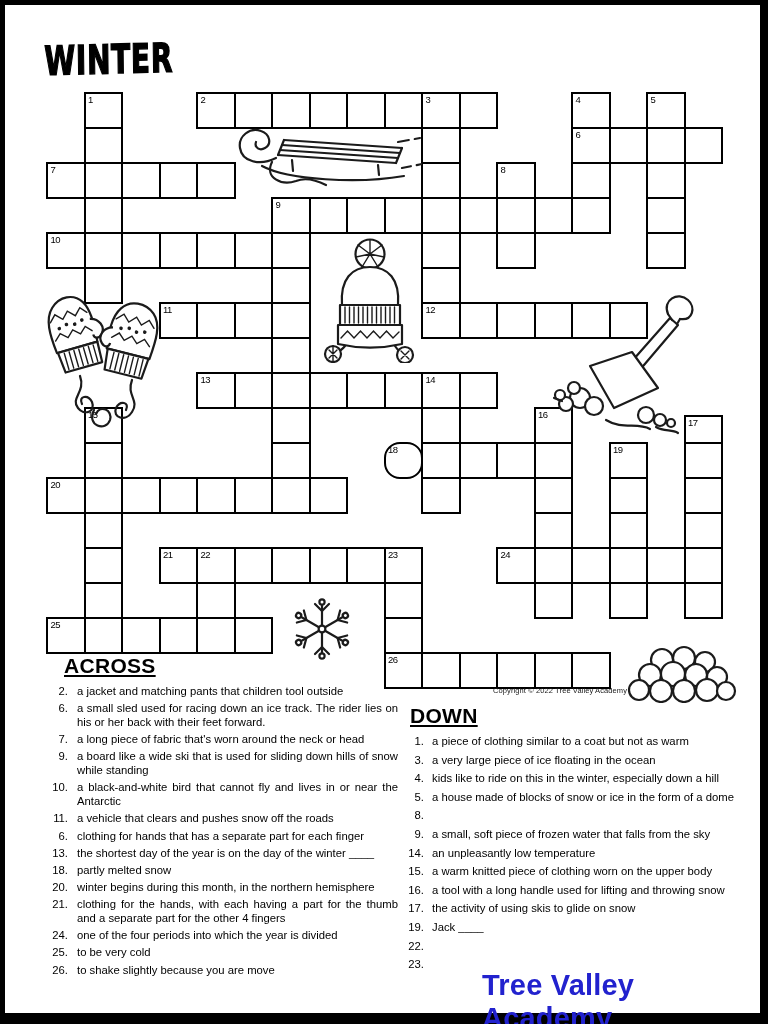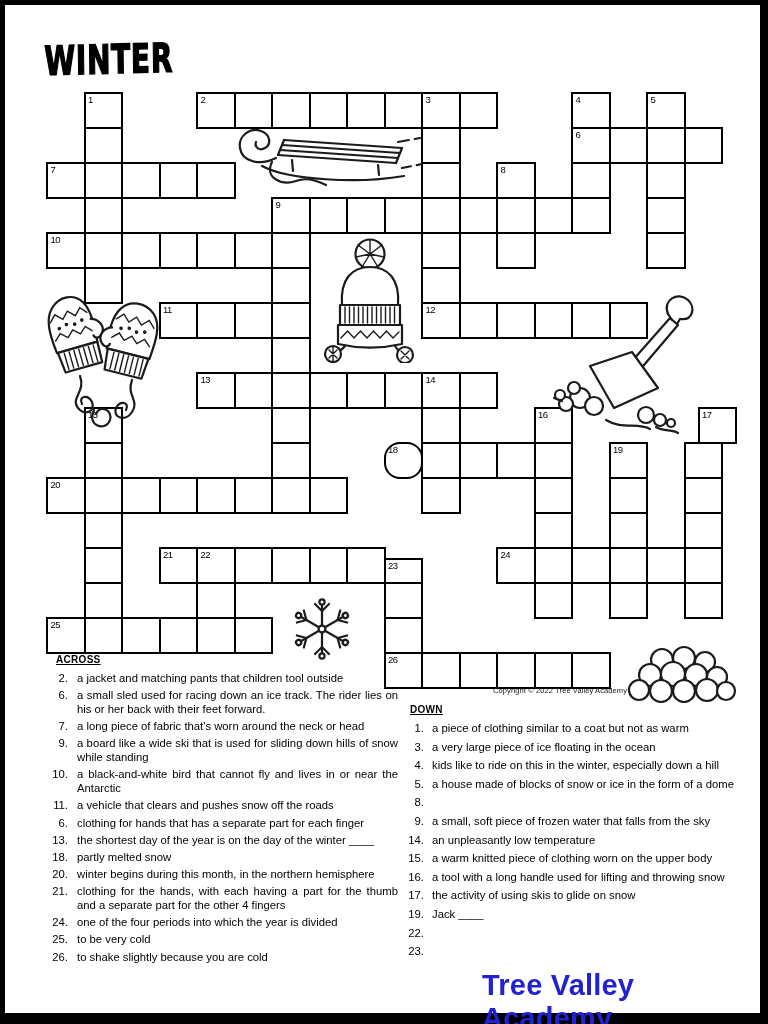--- a/index.html
+++ b/index.html
@@ -19,21 +19,21 @@
     position:absolute;width:39.9px;height:37.4px;border:2.4px solid #000;
     box-sizing:border-box;background:#fff;
   }
   .cellnum{
     position:absolute;left:2.5px;top:1px;font-size:9.5px;line-height:1;
     font-family:"Liberation Sans",sans-serif;letter-spacing:-.5px;
   }
   .illo{position:absolute;}
   .illo svg{display:block;}
   .clues{position:absolute;}
-  .clues h2{font-size:10px;margin:0 0 7px 12px;text-decoration:underline;letter-spacing:.3px;}
+  .clues h2{font-size:21px;margin:0 0 7px 20px;text-decoration:underline;letter-spacing:.3px;}
   .clues ol{list-style:none;margin:0;padding:0;}
   .clues li{display:flex;margin-bottom:3.4px;font-size:11.3px;line-height:13.8px;}
   .cnum{flex:none;text-align:right;}
   .ctext{flex:1;}
   .across{left:44px;top:654px;width:354px;}
   .across .cnum{width:24px;}
   .across .ctext{margin-left:9px;text-align:justify;}
   .down{left:394px;top:704px;width:372px;}
   .down h2{margin-left:16px;}
   .down li{margin-bottom:4.8px;}
@@ -151,21 +151,21 @@
       </div>
       <div class="cell" style="left: 412.5px; top: 280px;"></div>
       <div class="cell" style="left: 37.5px; top: 315px;">
         <span class="cellnum">15</span>
       </div>
       <div class="cell" style="left: 225px; top: 315px;"></div>
       <div class="cell" style="left: 375px; top: 315px;"></div>
       <div class="cell" style="left: 487.5px; top: 315px;">
         <span class="cellnum">16</span>
       </div>
-      <div class="cell" style="left: 637.5px; top: 315px; margin-left: 14px;">
+      <div class="cell" style="left: 637.5px; top: 323px;">
         <span class="cellnum">17</span>
       </div>
       <div class="cell" style="left: 37.5px; top: 350px;"></div>
       <div class="cell" style="left: 225px; top: 350px;"></div>
       <div class="cell" style="left: 337.5px; top: 350px; border-radius: 16px;">
         <span class="cellnum">18</span>
       </div>
       <div class="cell" style="left: 375px; top: 350px;"></div>
       <div class="cell" style="left: 412.5px; top: 350px;"></div>
       <div class="cell" style="left: 450px; top: 350px;"></div>
@@ -196,21 +196,21 @@
       <div class="cell" style="left: 112.5px; top: 455px;">
         <span class="cellnum">21</span>
       </div>
       <div class="cell" style="left: 150px; top: 455px;">
         <span class="cellnum">22</span>
       </div>
       <div class="cell" style="left: 187.5px; top: 455px;"></div>
       <div class="cell" style="left: 225px; top: 455px;"></div>
       <div class="cell" style="left: 262.5px; top: 455px;"></div>
       <div class="cell" style="left: 300px; top: 455px;"></div>
-      <div class="cell" style="left: 337.5px; top: 455px; margin-top: 11px;">
+      <div class="cell" style="left: 337.5px; top: 455px;">
         <span class="cellnum">23</span>
       </div>
       <div class="cell" style="left: 450px; top: 455px;">
         <span class="cellnum">24</span>
       </div>
       <div class="cell" style="left: 487.5px; top: 455px;"></div>
       <div class="cell" style="left: 525px; top: 455px;"></div>
       <div class="cell" style="left: 562.5px; top: 455px;"></div>
       <div class="cell" style="left: 600px; top: 455px;"></div>
       <div class="cell" style="left: 637.5px; top: 455px;"></div>
@@ -408,21 +408,21 @@
         <li>
           <span class="cnum">24.</span>
           <span class="ctext">one of the four periods into which the year is divided</span>
         </li>
         <li>
           <span class="cnum">25.</span>
           <span class="ctext">to be very cold</span>
         </li>
         <li>
           <span class="cnum">26.</span>
-          <span class="ctext">to shake slightly because you are cold</span>
+          <span class="ctext">to shake slightly because you are move</span>
         </li>
       </ol>
   </div>
 
   <div class="copyright">Copyright © 2022 Tree Valley Academy</div>
 
   <div class="clues down">
     <h2>DOWN</h2>
     <ol id="down-list">
         <li>

